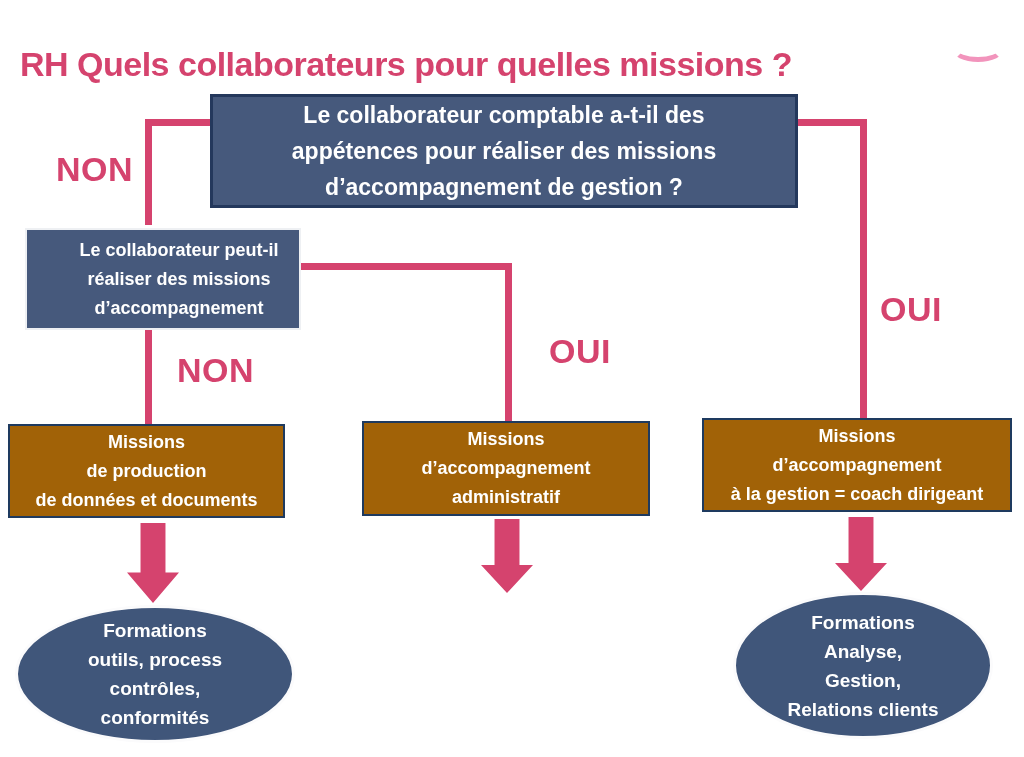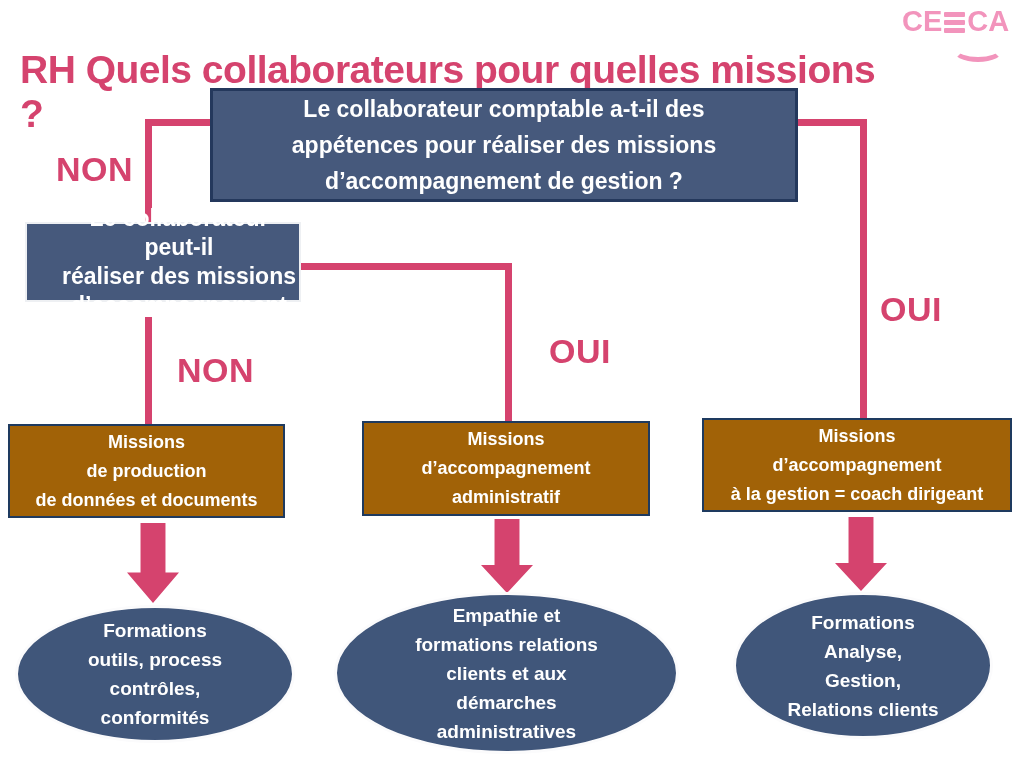--- a/index.html
+++ b/index.html
@@ -3,38 +3,38 @@
 <meta charset="utf-8">
 <style>
   html,body{margin:0;padding:0;background:#fff;}
   .canvas{
     position:relative;width:1024px;height:757px;background:#ffffff;overflow:hidden;
     font-family:"Liberation Sans","DejaVu Sans",sans-serif;font-weight:700;
   }
   
   .title{
     position:absolute;left:20px;top:22px;width:860px;
-    font-size:39px;letter-spacing:-0.5px;color:#d5436e;
+    font-size:34px;letter-spacing:-0.5px;color:#d5436e;
   }
   .logo{position:absolute;left:902px;top:6px;width:116px;height:50px;color:#f294bc;}
   .logo-row{display:flex;align-items:center;font-size:29px;letter-spacing:0px;line-height:30px;}
   .logo-bars{display:flex;flex-direction:column;gap:3px;margin:3px 2px 0 2px;}
   .logo-bars i{display:block;width:21px;height:5px;background:#f294bc;border-radius:1px;}
   .logo-smile{
     position:absolute;left:50px;top:30px;width:42px;height:16px;
     border:5px solid transparent;border-bottom:5px solid #f294bc;border-radius:50%;
   }
   
   .node{
     position:absolute;display:flex;align-items:center;justify-content:center;
     text-align:center;color:#ffffff;white-space:pre-line;box-sizing:border-box;
   }
-  .q-box{background:#46597c;border:3px solid #24385c;}
+  .q-box{background:#46597c;border:3px solid #24385c;margin-top:6px;}
   .q-main{left:210px;top:88px;width:588px;height:114px;font-size:23px;line-height:36px;}
-  .q-sec{left:25px;top:222px;width:276px;height:80px;font-size:23px;line-height:29px;border:2px solid #eef0f3;padding-left:32px;}
+  .q-sec{left:25px;top:222px;width:276px;height:102px;font-size:18px;line-height:29px;border:2px solid #eef0f3;padding-left:32px;}
   .m-box{background:#a16207;border:2px solid #1e3a5f;font-size:18px;line-height:29px;}
   .m-a{left:8px;top:424px;width:277px;height:94px;}
   .m-b{left:362px;top:421px;width:288px;height:95px;}
   .m-c{left:702px;top:418px;width:310px;height:94px;}
   .ellipse{
     background:#40567a;border:3px solid #fbfbfc;border-radius:50%;
     font-size:19px;line-height:29px;
   }
   .e-a{left:15px;top:605px;width:280px;height:138px;}
   .e-b{left:334px;top:592px;width:345px;height:162px;}
@@ -64,29 +64,20 @@
   .ar-c{left:835px;top:517px;width:52px;height:74px;}
 </style>
 </head>
 <body>
 
 <div class="canvas">
 
   <h1 class="title">RH Quels collaborateurs pour quelles missions ?</h1>
 
   <div class="logo">
-    <div class="logo-row">
-      <span>CE</span>
-      <span class="logo-bars">
-          <i></i>
-          <i></i>
-          <i></i>
-        </span>
-      <span>CA</span>
-    </div>
     <div class="logo-smile"></div>
   </div>
 
   <div class="line c1h"></div>
   <div class="line c1v"></div>
   <div class="line c2v"></div>
   <div class="line c3h"></div>
   <div class="line c3v"></div>
   <div class="line c4h"></div>
   <div class="line c4v"></div>
@@ -114,23 +105,18 @@
 à la gestion = coach dirigeant</div>
 
   <div class="block-arrow ar-a"></div>
   <div class="block-arrow ar-b"></div>
   <div class="block-arrow ar-c"></div>
 
   <div class="node ellipse e-a">Formations
 outils, process
 contrôles,
 conformités</div>
-  <div class="node ellipse e-b">Empathie et
-formations relations
-clients et aux
-démarches
-administratives</div>
   <div class="node ellipse e-c">Formations
 Analyse,
 Gestion,
 Relations clients</div>
 
 </div>
 
 </body></html>

